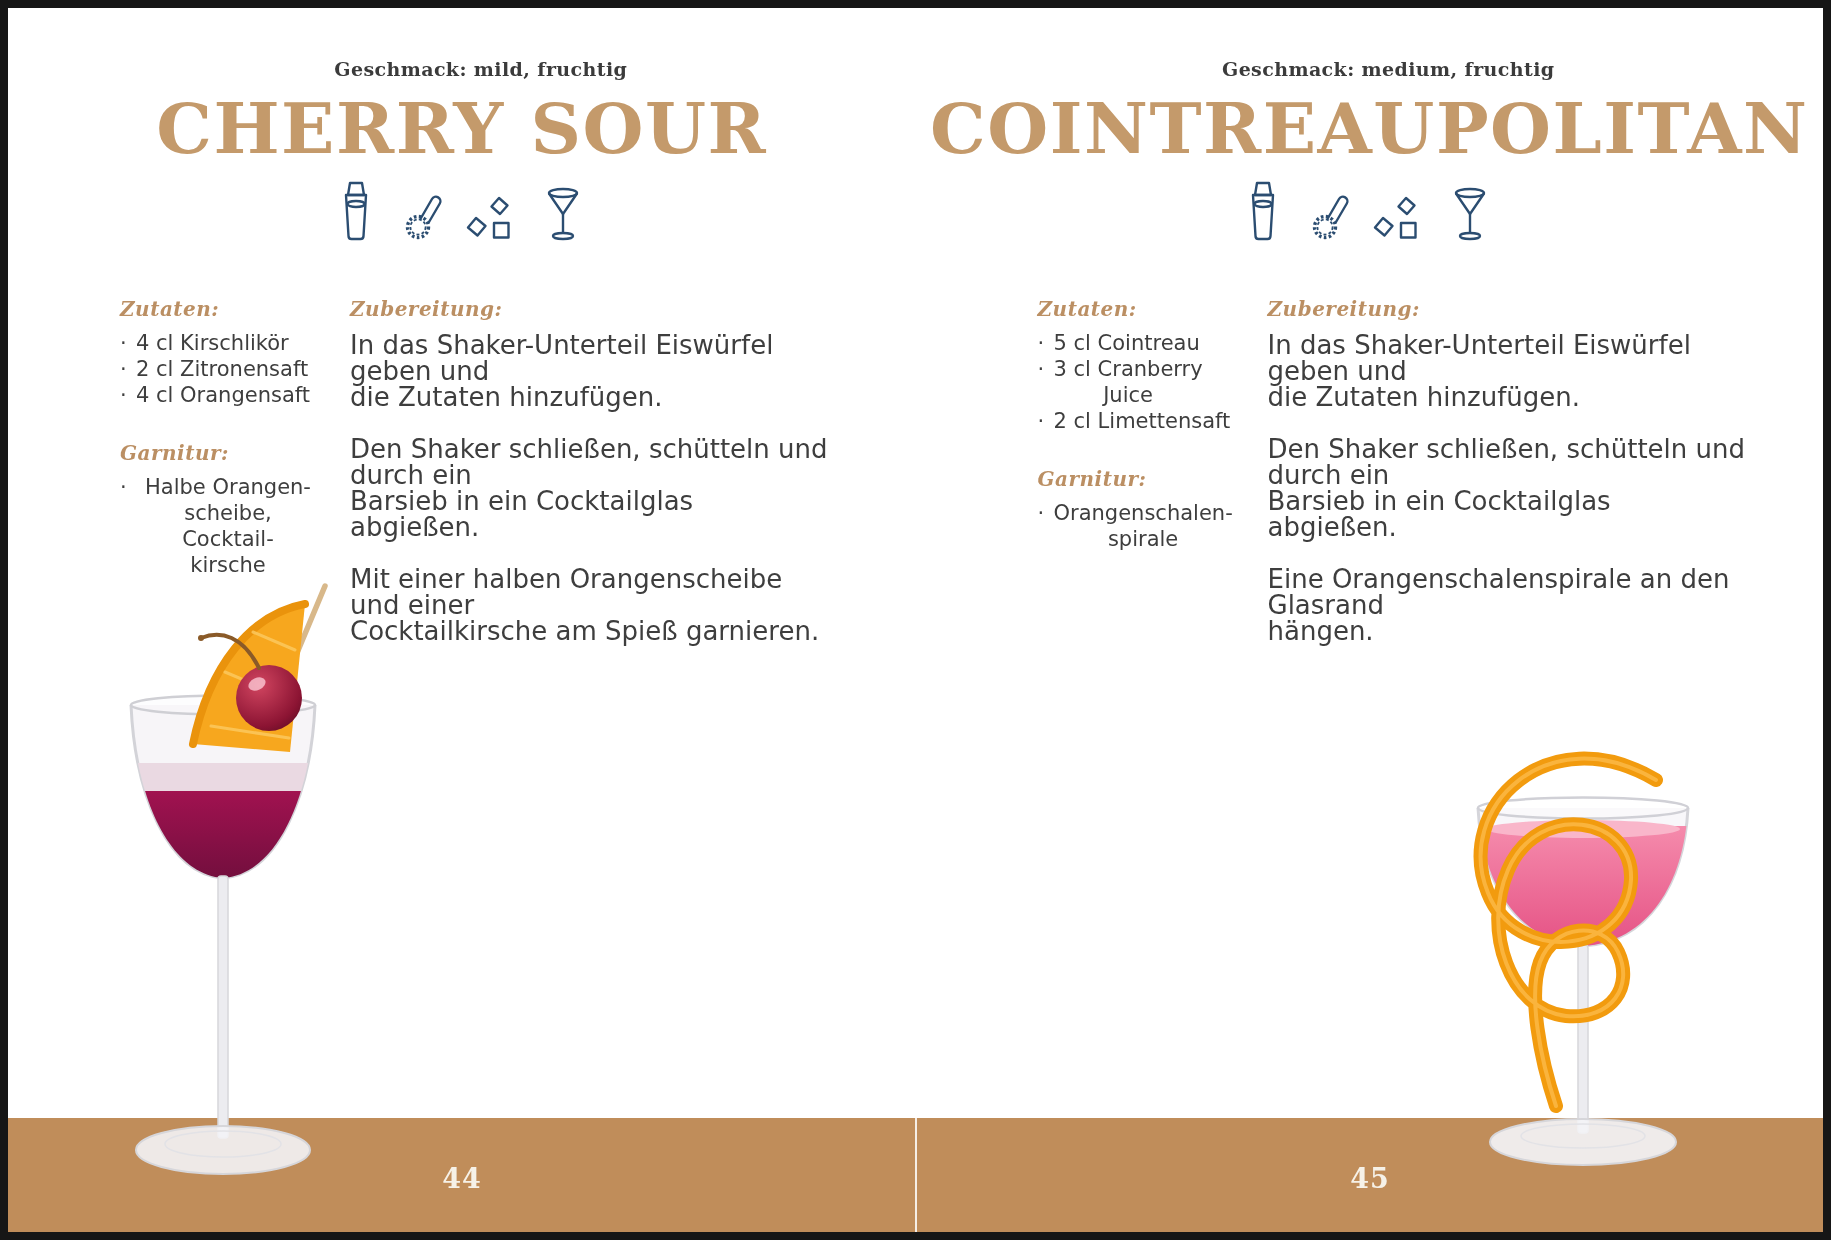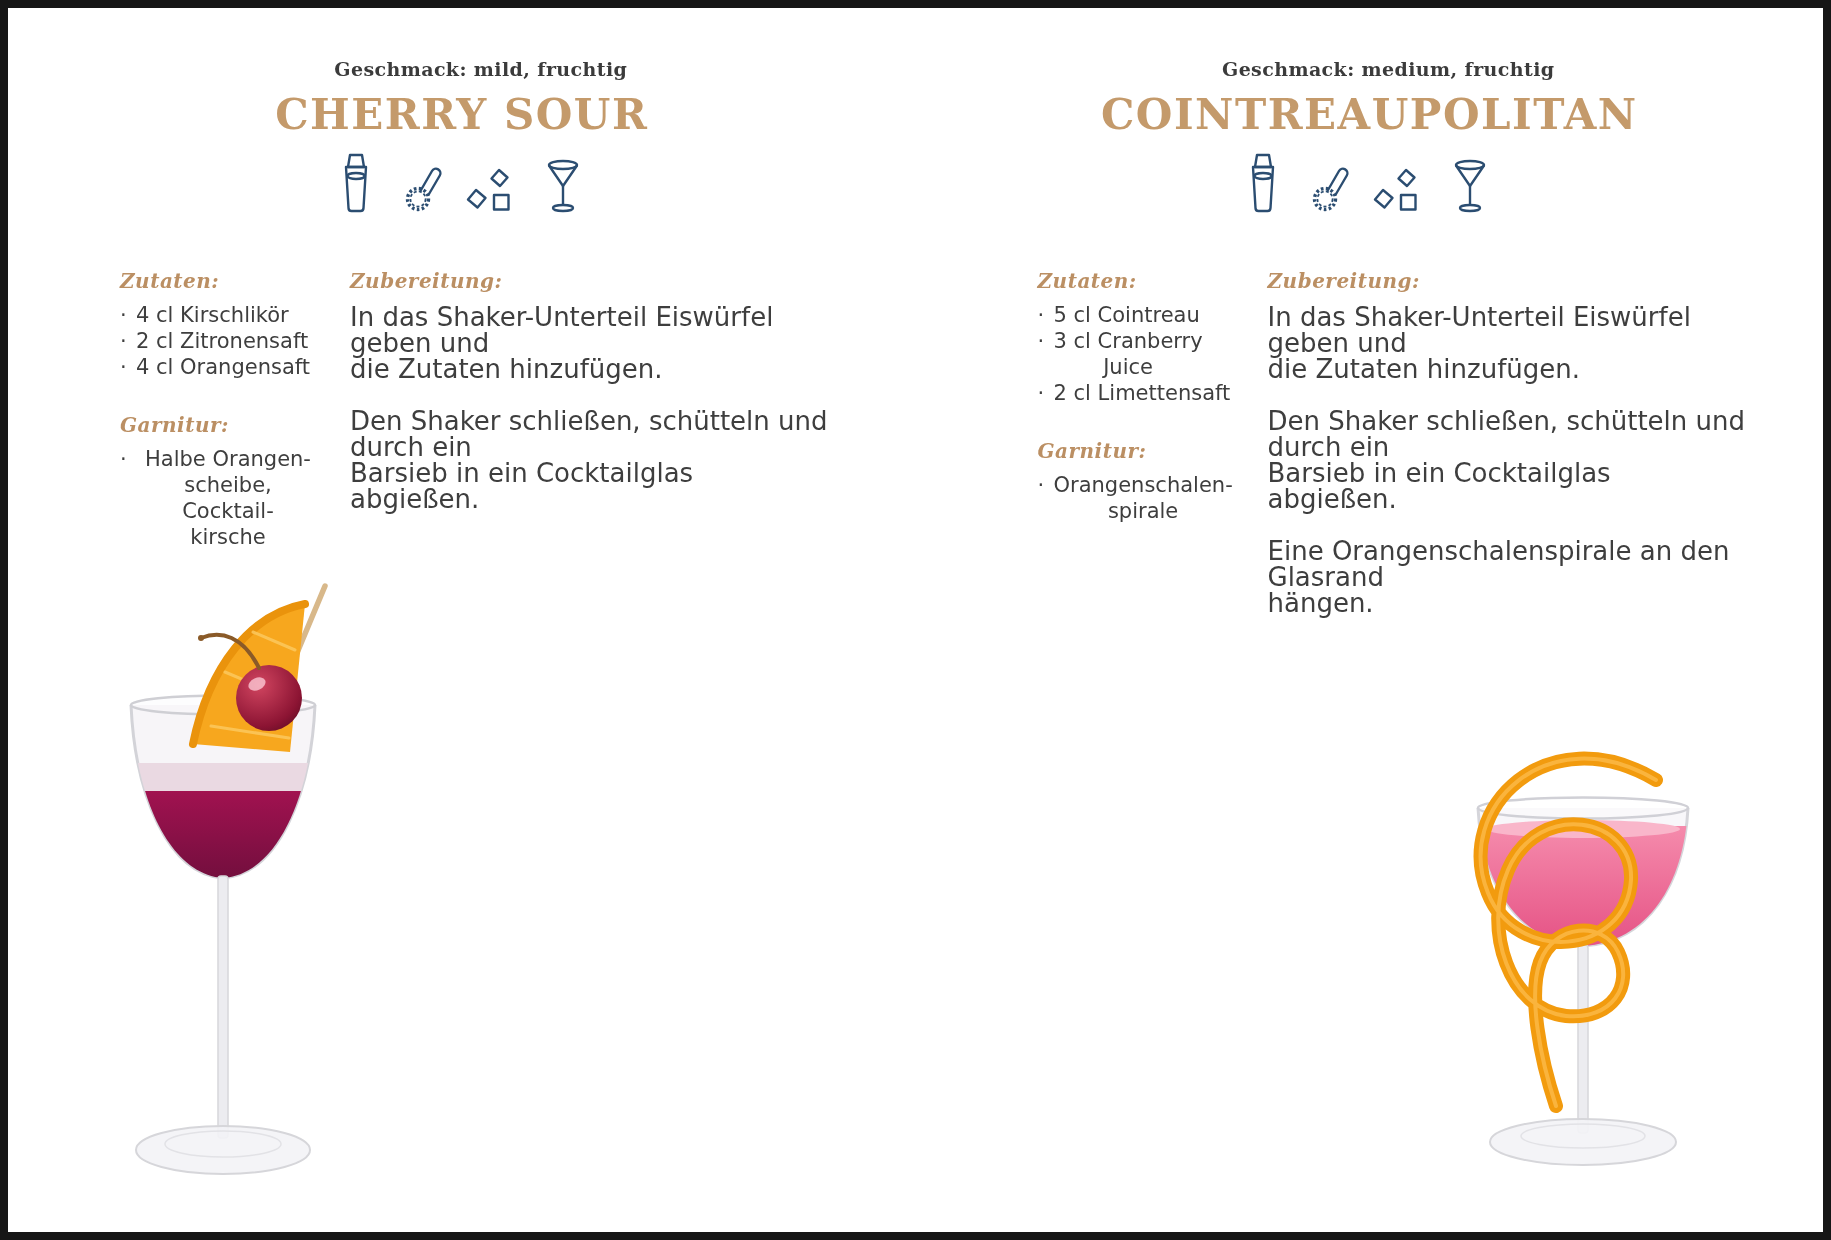--- a/index.html
+++ b/index.html
@@ -15,21 +15,21 @@
   .spread{position:absolute;top:0;left:0;right:0;bottom:114px;display:flex;}
   .page{position:relative;width:50%;height:100%;}
   .taste{
     margin-top:50px;text-align:center;
     font-family:"DejaVu Serif", serif;font-weight:bold;
     font-size:19px;letter-spacing:.4px;color:#3b3b3b;margin-left:38px;
   }
   .title{
     margin:14px 0 0 0;text-align:center;
     font-family:"DejaVu Serif", serif;font-weight:bold;
-    font-size:42px;line-height:1;letter-spacing:1.5px;
+    font-size:70px;line-height:1;letter-spacing:1.5px;
     color:#c49a6b;
   }
   .icon-row{
     margin-top:14px;height:64px;
     display:flex;justify-content:center;align-items:flex-end;gap:22px;
     color:#2b4d71;
   }
   .icon-row svg{display:block;}
   .columns{display:flex;margin-top:52px;padding-left:112px;gap:30px;}
   .page.right .columns{padding-left:122px;}
@@ -141,20 +141,22 @@
 kirsche</span>
               </li>
           </ul>
         </div>
         <div class="col-prep">
           <h3 class="sec">Zubereitung:</h3>
           <p>In das Shaker-Unterteil Eiswürfel geben und
 die Zutaten hinzufügen.</p>
           <p>Den Shaker schließen, schütteln und durch ein
 Barsieb in ein Cocktailglas abgießen.</p>
+          <p>Mit einer halben Orangenscheibe und einer
+Cocktailkirsche am Spieß garnieren.</p>
         </div>
       </div>
     </section>
 
     <section class="page right">
       <div class="taste">Geschmack: medium, fruchtig</div>
       <h1 class="title">COINTREAUPOLITAN</h1>
 
       <div class="icon-row">
         <span>
@@ -278,14 +280,19 @@
       <ellipse cx="185" cy="161" rx="97" ry="9" fill="#f9b6ca"></ellipse>
     </g>
     <ellipse cx="185" cy="140" rx="105" ry="10.5" fill="rgba(255,255,255,0.3)" stroke="#d0d0d6" stroke-width="2.5"></ellipse>
     <rect x="180" y="277" width="10" height="188" rx="3" fill="#ececf0" stroke="#d6d6da" stroke-width="1.5"></rect>
     <ellipse cx="185" cy="474" rx="93" ry="23" fill="rgba(243,243,246,0.92)" stroke="#d6d6da" stroke-width="2"></ellipse>
     <ellipse cx="185" cy="468" rx="62" ry="12" fill="none" stroke="#e2e2e6" stroke-width="1.5"></ellipse>
     <path d="M258 112 C150 48 55 140 90 225 C118 296 228 288 233 212 C236 148 140 132 110 202 C84 262 112 342 168 348 C214 352 236 318 220 284 C205 252 156 256 142 294 C130 327 142 390 158 438" fill="none" stroke="#f29b0e" stroke-width="14" stroke-linecap="round" stroke-linejoin="round"></path>
     <path d="M258 112 C150 48 55 140 90 225 C118 296 228 288 233 212 C236 148 140 132 110 202 C84 262 112 342 168 348 C214 352 236 318 220 284 C205 252 156 256 142 294 C130 327 142 390 158 438" fill="none" stroke="#ffc45e" stroke-width="4" stroke-linecap="round" opacity="0.6"></path>
   </svg>
 
+  <footer class="band">
+    <div class="gutter"></div>
+    <div class="pnum p44">44</div>
+    <div class="pnum p45">45</div>
+  </footer>
 
 </div>
 
 </body></html>

